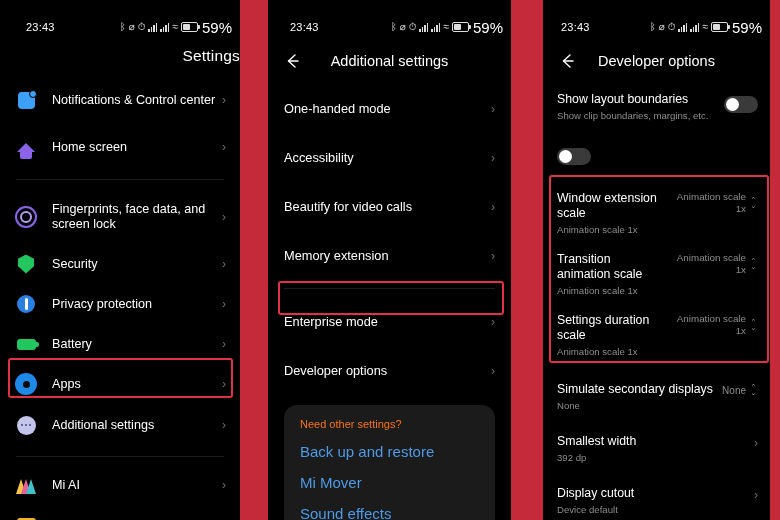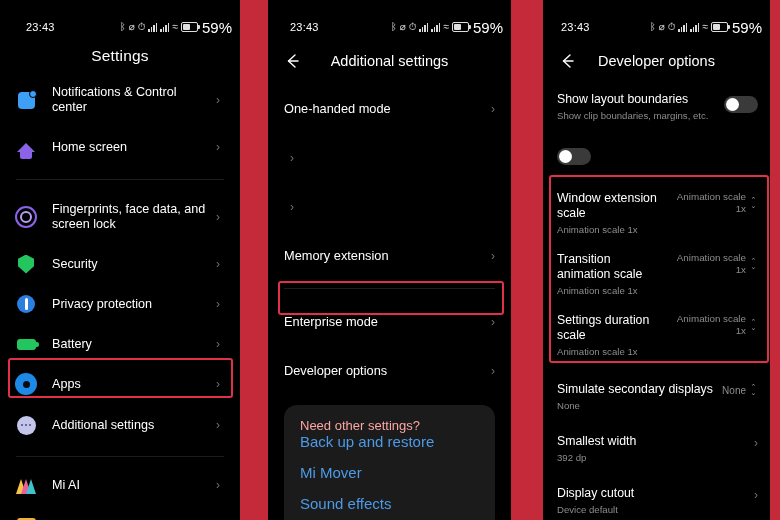--- a/index.html
+++ b/index.html
@@ -30,28 +30,28 @@
   .bars i:nth-child(1){left:0;height:3px;}
   .bars i:nth-child(2){left:2.4px;height:5px;}
   .bars i:nth-child(3){left:4.8px;height:7px;}
   .bars i:nth-child(4){left:7.2px;height:9px;}
   .batt{display:inline-block;width:15px;height:8px;border:1px solid #ddd;border-radius:2px;position:relative;}
   .batt::after{content:"";position:absolute;right:-3px;top:2px;width:1.5px;height:4px;background:#ddd;border-radius:0 1px 1px 0;}
   .batt i{position:absolute;left:1px;top:1px;bottom:1px;width:7px;background:#ddd;border-radius:1px;}
   .pct{font-size:15px;color:#fff;margin-left:1px;}
 
   
-  .title1{text-align:center;color:#fff;font-size:15.5px;margin-top:9px;letter-spacing:.2px;}
+  .title1{text-align:right;color:#fff;font-size:15.5px;margin-top:9px;letter-spacing:.2px;}
   .navbar{display:flex;align-items:center;height:34px;margin-top:6px;position:relative;}
   .back{position:absolute;left:16px;top:50%;transform:translateY(-50%);width:18px;height:18px;}
   .back svg{display:block;}
   .navtitle{width:100%;text-align:center;color:#fff;font-size:14.5px;}
 
   
-  .row{display:flex;align-items:center;position:relative;padding:0 20px 0 14px;color:#fff;}
+  .row{display:flex;align-items:center;position:relative;padding:0 14px 0 14px;color:#fff;}
   .row .ic{width:24px;height:24px;flex:0 0 24px;margin-right:14px;display:flex;align-items:center;justify-content:center;}
   .row .lbl{font-size:12.6px;line-height:15px;flex:1;}
   .chev{color:#6f6f6f;font-size:12px;margin-left:6px;}
   .r-tall{height:54px;}
   .r-std{height:40px;}
   .sep{height:1px;background:#1c1c1c;margin:6px 16px;}
 
   
   .sq{width:17px;height:17px;border-radius:4px;background:#3d9ff5;position:relative;}
   .sq::after{content:"";position:absolute;right:-2px;top:-2px;width:6px;height:6px;border-radius:50%;background:#3d9ff5;border:1.5px solid #000;}
@@ -76,21 +76,21 @@
   .wallet{width:19px;height:14px;border-radius:3px;background:#f0b429;position:relative;}
   .wallet::after{content:"";position:absolute;right:2px;top:4px;width:6px;height:6px;border-radius:2px;background:#b5791a;}
 
   
   .row2{height:49px;display:flex;align-items:center;padding:0 16px;color:#fff;position:relative;}
   .row2 .lbl{font-size:12.8px;flex:1;}
   .sep2{height:1px;background:#1e1e1e;margin:4px 16px 4px 16px;}
 
   
   .card{margin:10px 16px 0 16px;background:#1b1b1b;border-radius:13px;padding:13px 16px 16px 16px;}
-  .card .ch{color:#fca5a5;font-size:13px;}
+  .card .ch{color:#f97316;font-size:11px;margin-bottom:13px;}
   .card a{display:block;color:#4d9ae8;font-size:15px;margin-bottom:14px;text-decoration:none;}
   .card a:last-child{margin-bottom:0;}
 
   
   .r3{display:flex;align-items:flex-start;padding:10px 12px 10px 14px;color:#fff;position:relative;}
   .r3 .txt{flex:1;padding-right:6px;}
   .r3 .t{font-size:12.3px;line-height:15px;}
   .r3 .s{font-size:9.6px;color:#8d8d8d;margin-top:3px;line-height:12px;}
   .r3 .val{width:74px;text-align:right;font-size:9.8px;color:#8d8d8d;line-height:12px;}
   .r3 .vr{display:flex;align-items:center;justify-content:flex-end;gap:3px;}
@@ -269,23 +269,25 @@
       </span>
       <span class="navtitle">Additional settings</span>
     </div>
 
     <div style="margin-top:6px">
       <div class="row2">
         <span class="lbl">One-handed mode</span>
         <span class="chev">›</span>
       </div>
       <div class="row2">
-        <span class="chev">›</span>
-      </div>
-      <div class="row2">
+        <span class="lbl">Accessibility</span>
+        <span class="chev">›</span>
+      </div>
+      <div class="row2">
+        <span class="lbl">Beautify for video calls</span>
         <span class="chev">›</span>
       </div>
       <div class="row2">
         <span class="lbl">Memory extension</span>
         <span class="chev">›</span>
       </div>
 
       <div class="sep2" style="margin-top:8px;margin-bottom:8px"></div>
 
       <div class="row2">

